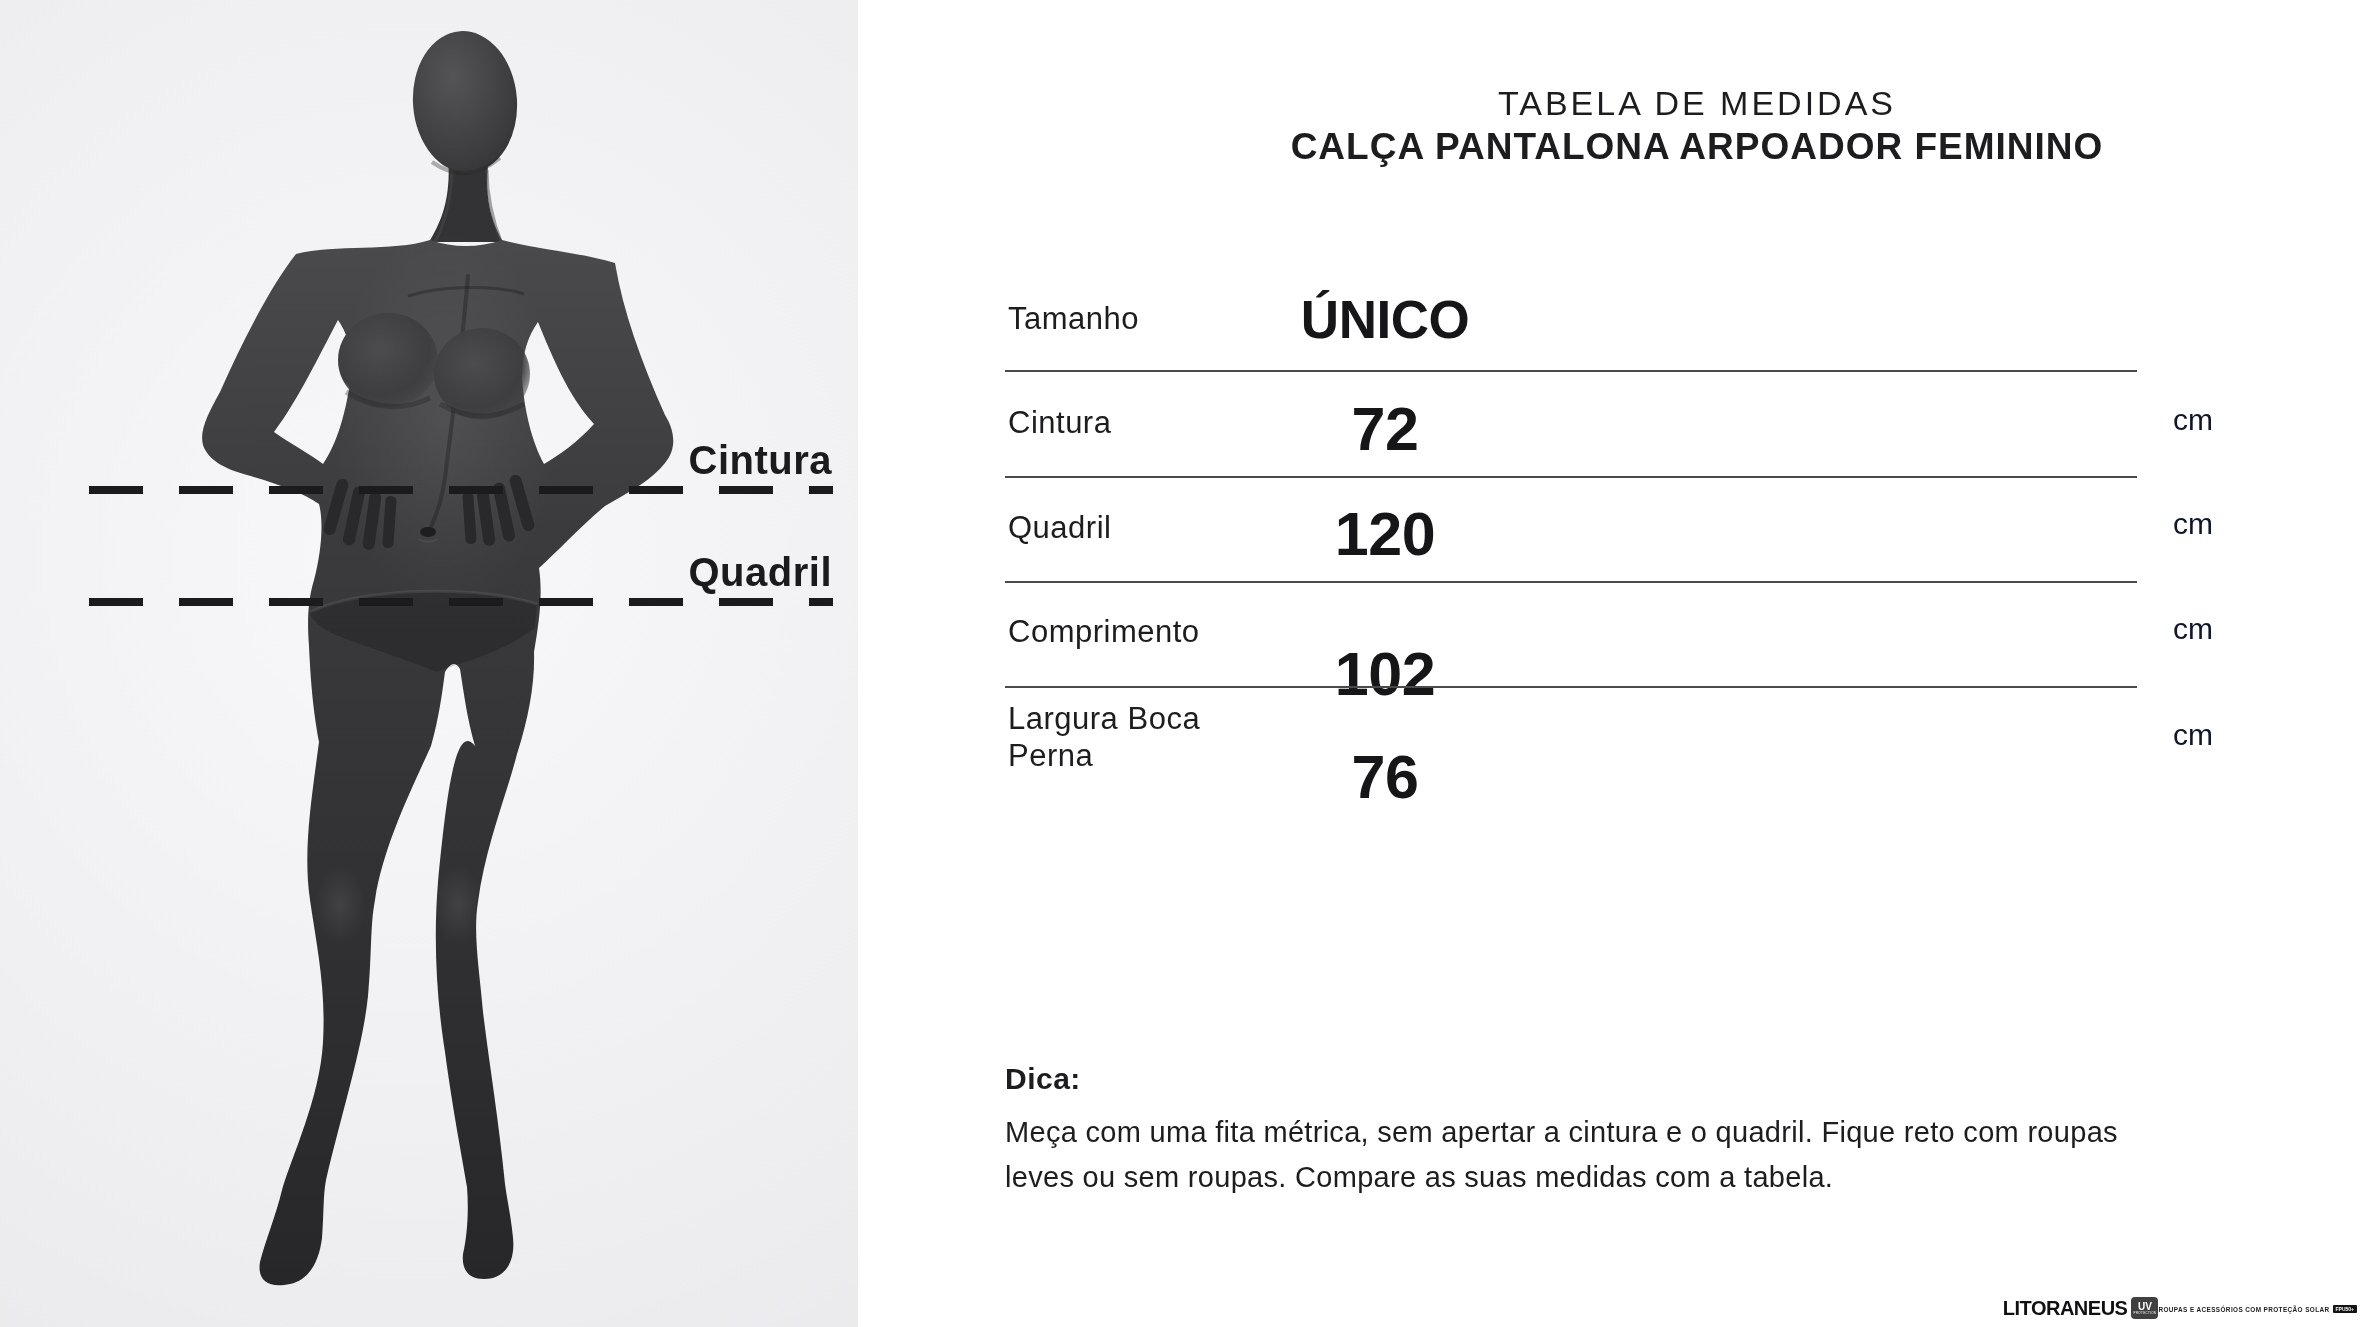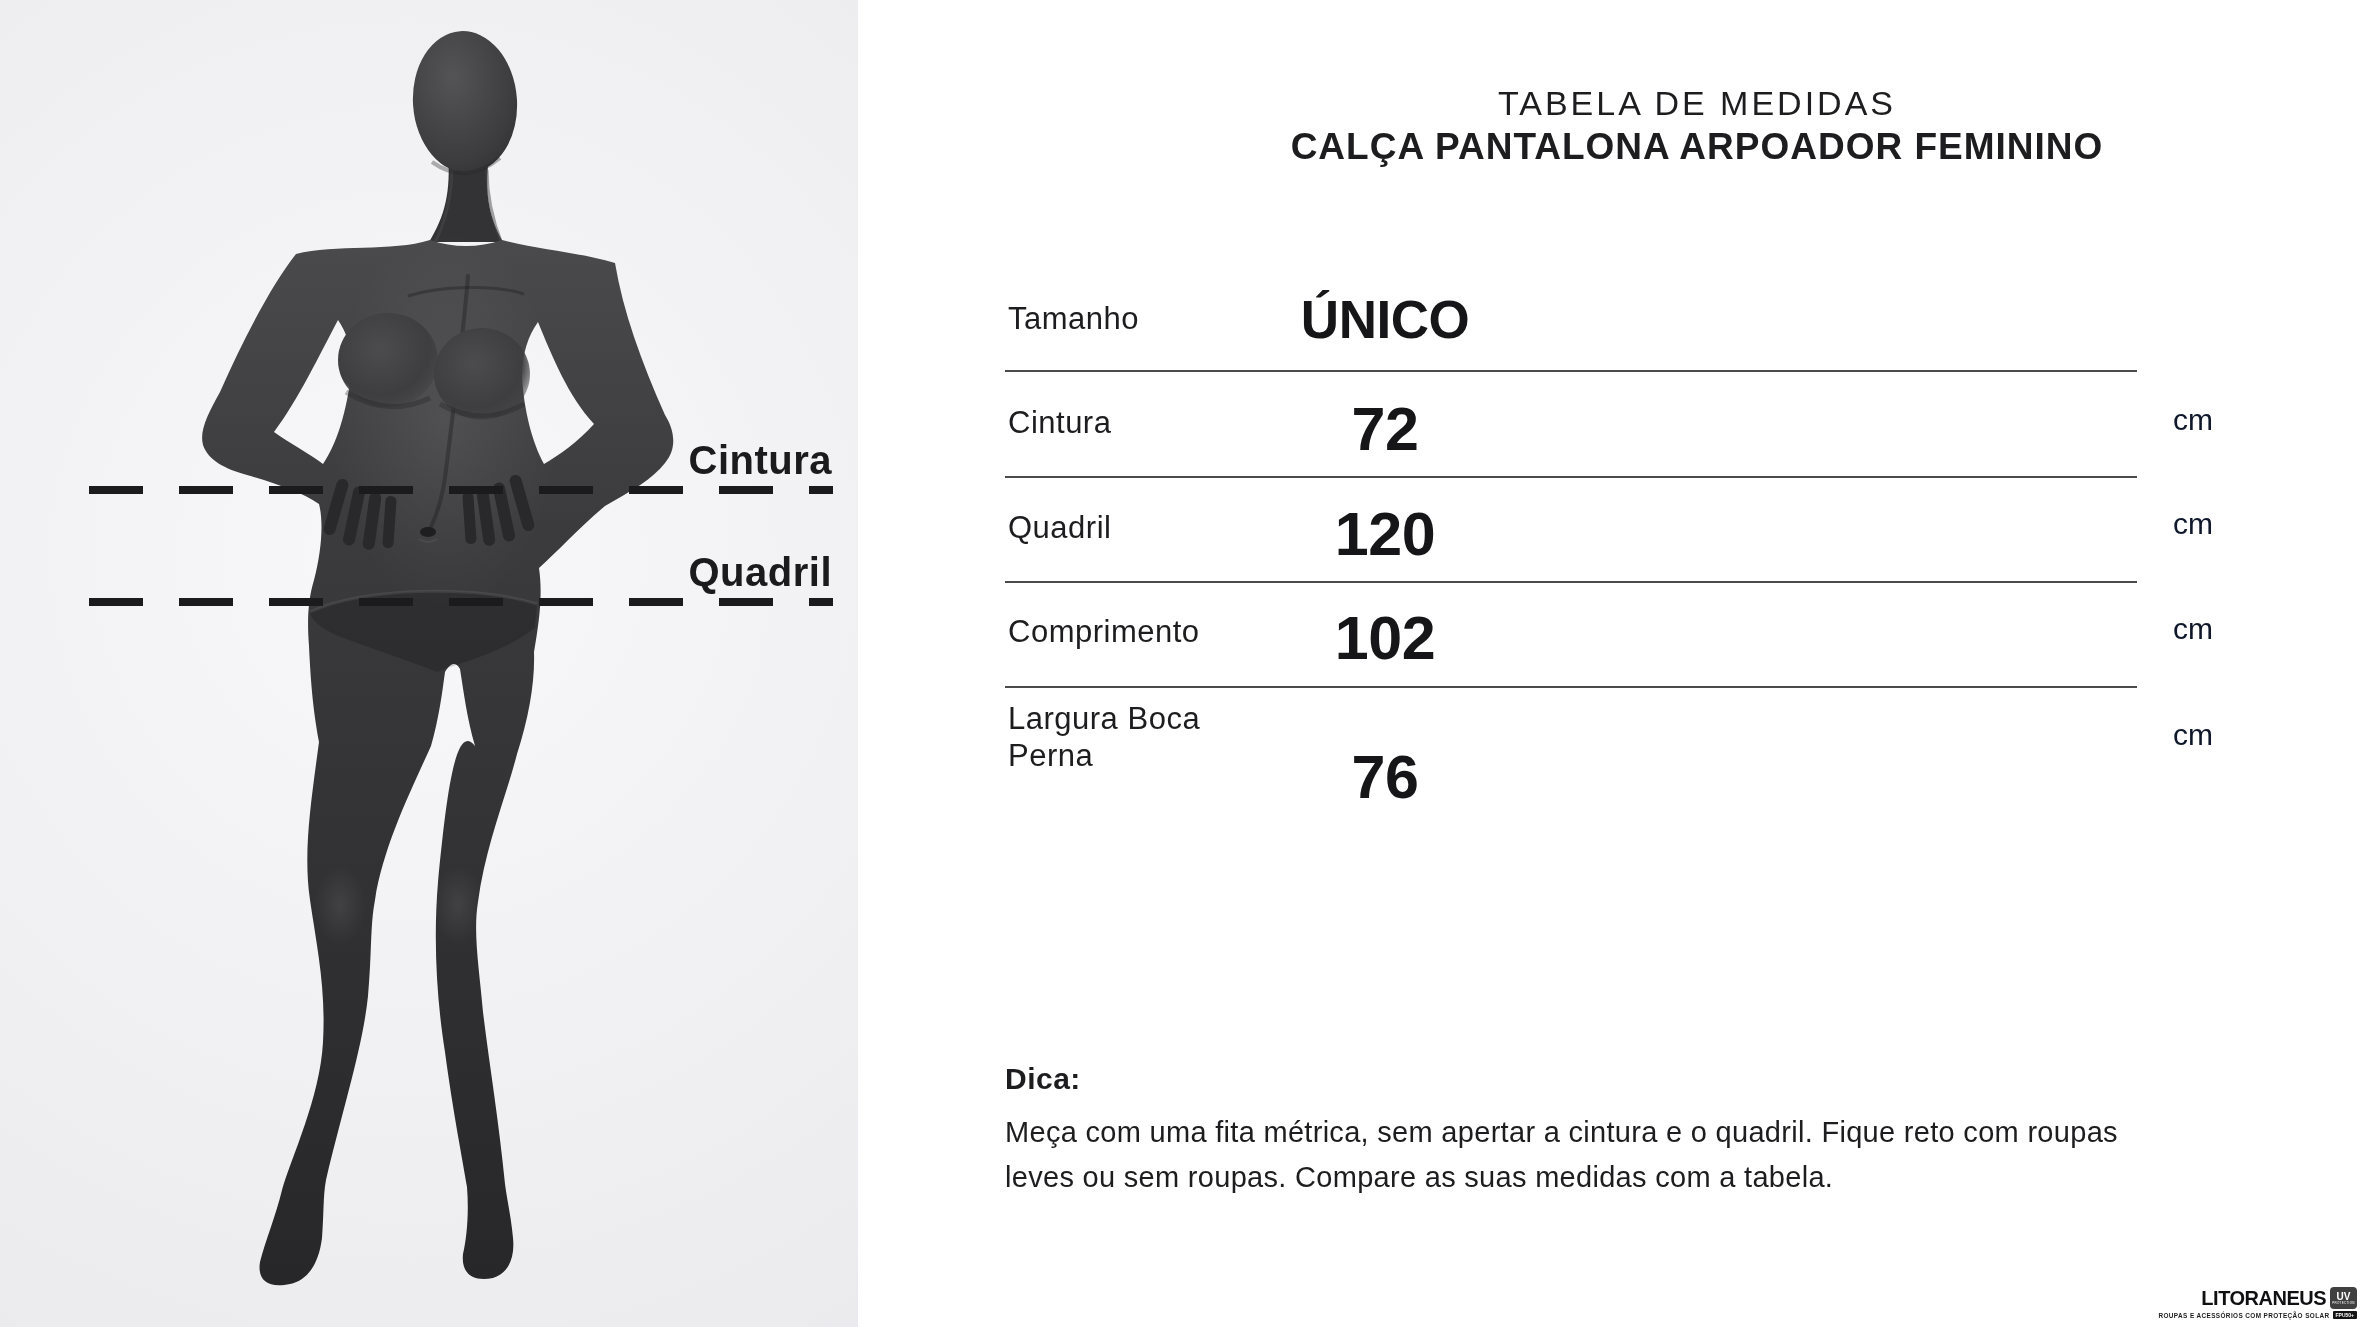--- a/index.html
+++ b/index.html
@@ -38,21 +38,21 @@
     position:absolute;left:1230px;width:310px;text-align:center;
     font-weight:800;letter-spacing:-.5px;line-height:1;color:#161618;
   }
   .value-size{font-size:53px;}
   .value-num{font-size:61px;}
   .row-unit{position:absolute;left:2173px;font-size:30px;color:#0f172a;line-height:1;}
   .tip{position:absolute;left:1005px;top:1062px;width:1190px;}
   .tip-heading{font-size:30px;font-weight:800;letter-spacing:.5px;margin:0 0 14px 0;}
   .tip-body{font-size:29px;line-height:45px;letter-spacing:.3px;margin:0;}
   
-  .brand{position:absolute;right:6px;bottom:8px;display:flex;flex-direction:column;align-items:flex-end;}
+  .brand{position:absolute;right:6px;bottom:8px;display:flex;flex-direction:row;align-items:center;}
   .brand-top{display:flex;align-items:center;gap:4px;}
   .brand-name{font-size:20px;font-weight:900;letter-spacing:-.5px;color:#101012;line-height:1;}
   .uv-badge{
     width:27px;height:22px;background:#404040;border-radius:4px;color:#ffffff;
     display:flex;flex-direction:column;align-items:center;justify-content:center;line-height:1;
   }
   .uv-badge .uv{font-size:10px;font-weight:700;}
   .uv-badge .uv-sub{font-size:3px;letter-spacing:.3px;}
   .brand-bottom{display:flex;align-items:center;gap:3px;margin-top:2px;}
   .brand-tagline{font-size:6.4px;font-weight:700;letter-spacing:.4px;color:#1c1c1e;}
@@ -197,21 +197,21 @@
 
     <div class="sep" style="top:476px"></div>
 
     <div class="row-label" style="top:509px">Quadril</div>
     <div class="row-value value-num" style="top:504px">120</div>
     <div class="row-unit" style="top:509px">cm</div>
 
     <div class="sep" style="top:581px"></div>
 
     <div class="row-label" style="top:613px">Comprimento</div>
-    <div class="row-value value-num" style="top:608px">102</div>
+    <div class="row-value value-num" style="top:644px">102</div>
     <div class="row-unit" style="top:614px">cm</div>
 
     <div class="sep" style="top:686px"></div>
 
     <div class="row-label wrap" style="top:700px">Largura Boca Perna</div>
     <div class="row-value value-num" style="top:747px">76</div>
     <div class="row-unit" style="top:720px">cm</div>
   </div>
 
   <div class="tip">

